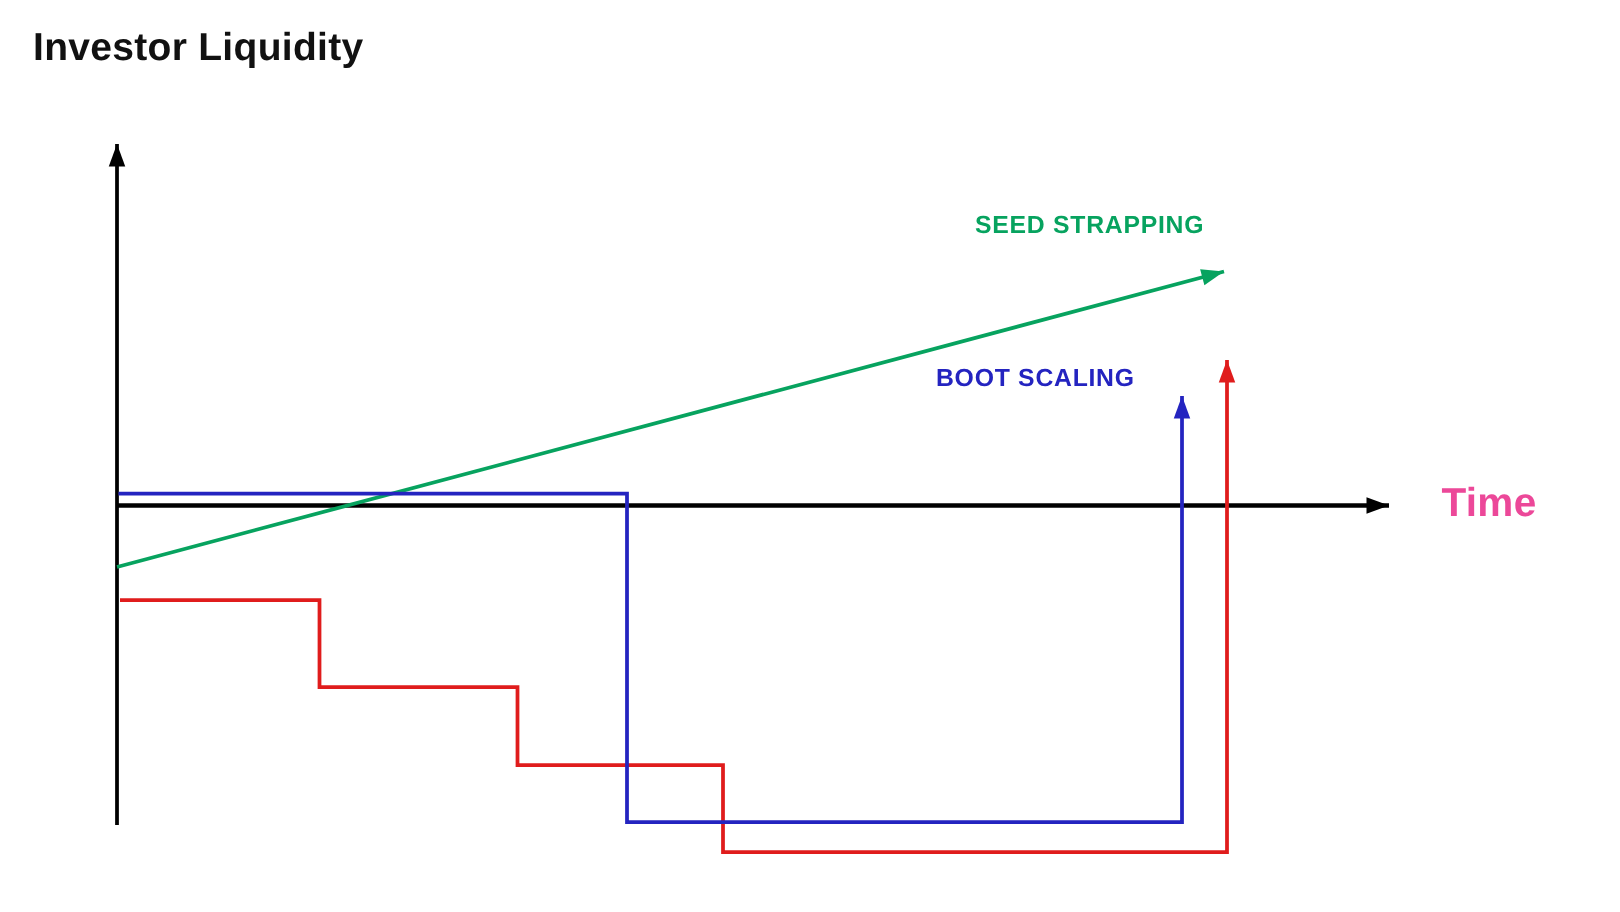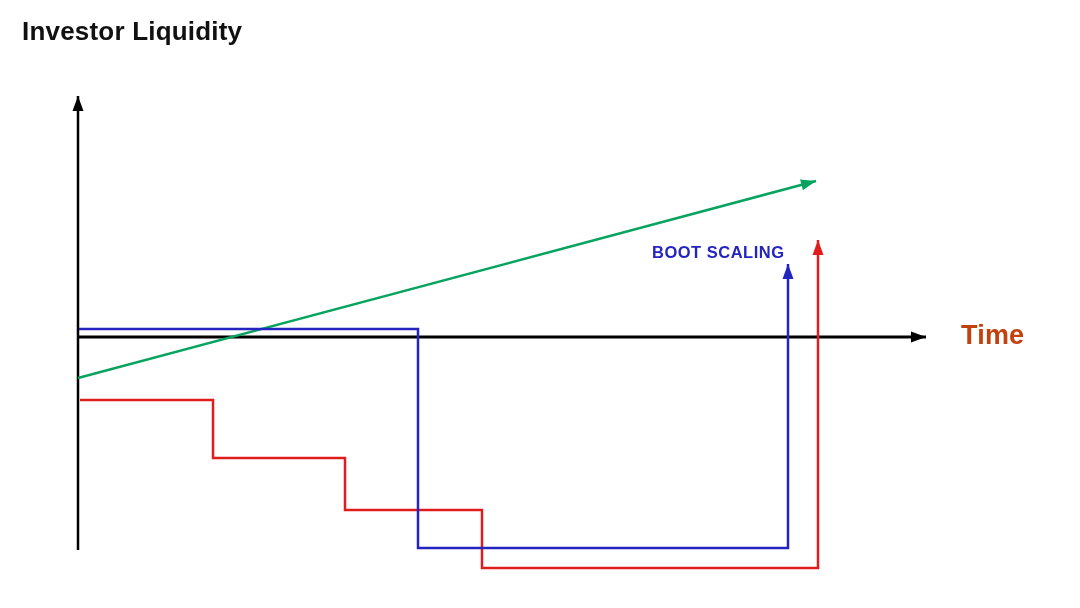--- a/index.html
+++ b/index.html
@@ -40,26 +40,26 @@
     white-space: nowrap;
   }
   .lbl {
     position: absolute;
     font-weight: 700;
     font-size: 16.5px;
     letter-spacing: 0.5px;
     white-space: nowrap;
   }
   .lbl-seed          { left: 650px; top: 141px; color: #07a35f; }
-  .lbl-bootscaling   { left: 652px; top: 243px; color: #2424c0; }
+  .lbl-bootscaling   { left: 624px; top: 243px; color: #2424c0; }
   .lbl-venture       { left: 836px; top: 231px; color: #e01c1c; }
   .lbl-bootstrapping { left: 528px; top: 313px; color: #000000; }
   .lbl-time {
     left: 961px; top: 320px;
-    color: #c2410c;
+    color: #ec4899;
     font-size: 27px;
     letter-spacing: 0.2px;
   }
 </style>
 </head>
 <body>
 
 <div class="stage">
   <svg id="chart-svg" viewBox="0 0 1080 608" preserveAspectRatio="none">
       <polyline points="78,550 78,96" fill="none" stroke="#000000" stroke-width="2.5" stroke-linejoin="miter" stroke-linecap="butt"></polyline>
@@ -69,19 +69,20 @@
       <polyline points="78,378 816,181" fill="none" stroke="#07a35f" stroke-width="2.5" stroke-linejoin="miter" stroke-linecap="butt"></polyline>
       <polygon points="816,181 800.0889651599841,179.55467293673613 802.9259431908654,190.18253987475796" fill="#07a35f"></polygon>
       <polyline points="80,400 213,400 213,458 345,458 345,510 482,510 482,568 818,568 818,240" fill="none" stroke="#e01c1c" stroke-width="2.5" stroke-linejoin="miter" stroke-linecap="butt"></polyline>
       <polygon points="818,240 812.5,255 823.5,255" fill="#e01c1c"></polygon>
       <polyline points="79,329 418,329 418,548 788,548 788,264" fill="none" stroke="#2424c0" stroke-width="2.5" stroke-linejoin="miter" stroke-linecap="butt"></polyline>
       <polygon points="788,264 782.5,279 793.5,279" fill="#2424c0"></polygon>
     </svg>
 
   <h1 class="title">Investor Liquidity</h1>
 
+  <span class="lbl lbl-seed">SEED STRAPPING</span>
 
   <span class="lbl lbl-bootscaling">BOOT SCALING</span>
 
 
 
   <span class="lbl lbl-time">Time</span>
 </div>
 
 </body></html>

